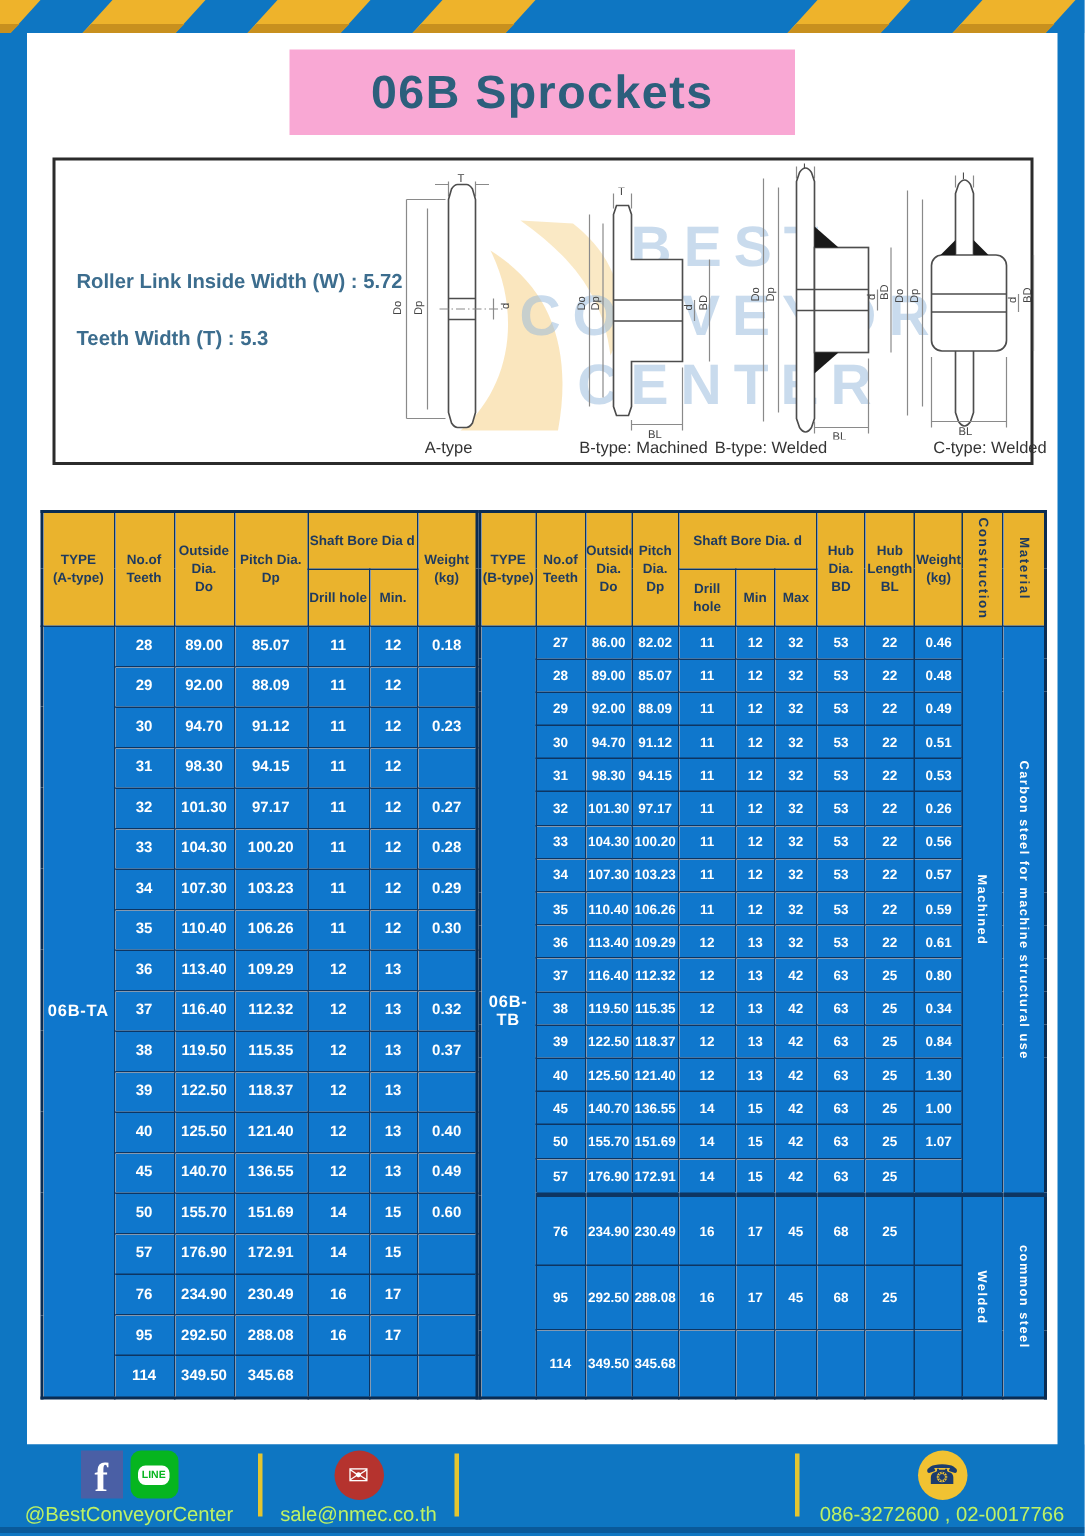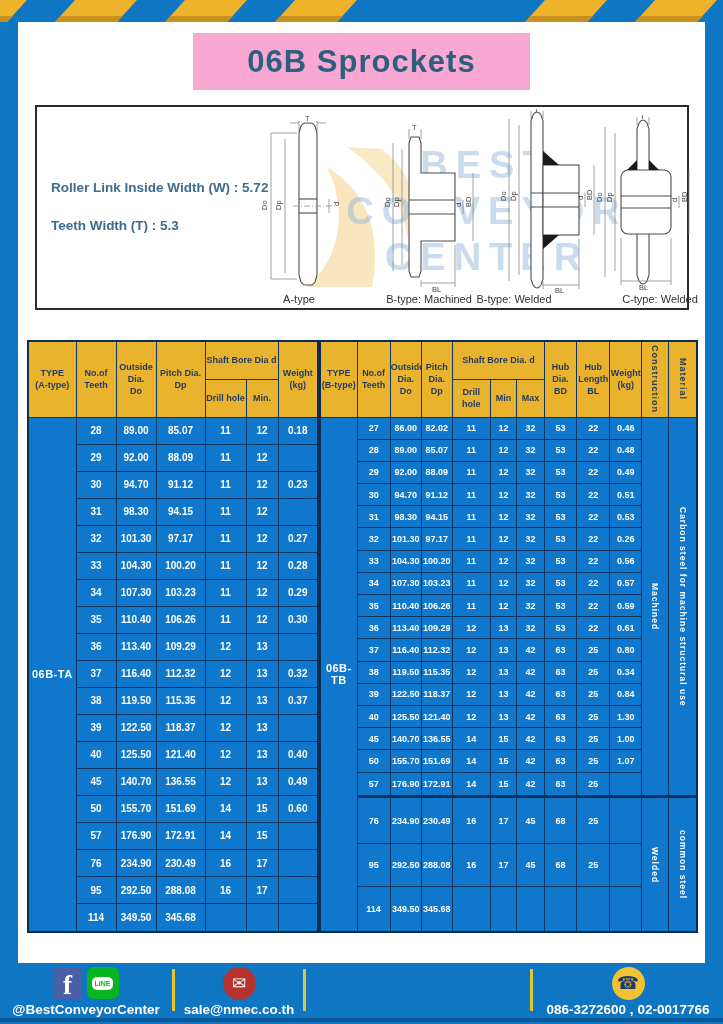--- a/index.html
+++ b/index.html
@@ -39,21 +39,21 @@
   td.typecell{font-size:11px !important;letter-spacing:0.5px;}
   th.vert, td.vert{writing-mode:vertical-rl;text-orientation:mixed;letter-spacing:1px;}
   td.vert{font-size:8.5px !important;}
   tr.hdr1{height:38px;} tr.hdr2{height:38px;}
   tr.secbreak td{border-top-width:3px;}
   
   .footer{position:absolute;left:0;top:963px;width:723px;height:61px;background:#0e76c2;}
   .footline{position:absolute;left:0;top:55px;width:723px;height:4px;background:#0a5a9a;}
   .fgroup{position:absolute;top:2px;display:flex;flex-direction:column;align-items:center;}
   .ficons{display:flex;gap:5px;align-items:center;height:36px;}
-  .flabel{color:#ffffff;font-weight:bold;font-size:13.5px;margin-top:1px;white-space:nowrap;}
+  .flabel{color:#bef264;font-weight:normal;font-size:13.5px;margin-top:1px;white-space:nowrap;}
   .fsep{position:absolute;top:6px;width:3px;height:42px;background:#e3c530;}
   .fb{width:28px;height:32px;background:#4a5fa5;color:#fff;display:flex;align-items:flex-end;
       justify-content:center;font-size:27px;font-weight:bold;font-family:"Liberation Serif",serif;line-height:28px;}
   .line-ic{width:32px;height:32px;background:#06b51f;border-radius:7px;display:flex;align-items:center;justify-content:center;}
   .line-bubble{background:#fff;border-radius:5px;padding:3px 3px;color:#06b51f;font-size:7px;font-weight:bold;}
   .circle-ic{width:33px;height:33px;border-radius:50%;display:flex;align-items:center;justify-content:center;}
   .mail-ic{background:#b5332e;color:#fff;font-size:17px;}
   .globe-ic{background:#35a8dc;}
   .phone-ic{background:#f1c232;color:#1c3c6e;font-size:18px;}
 </style>

